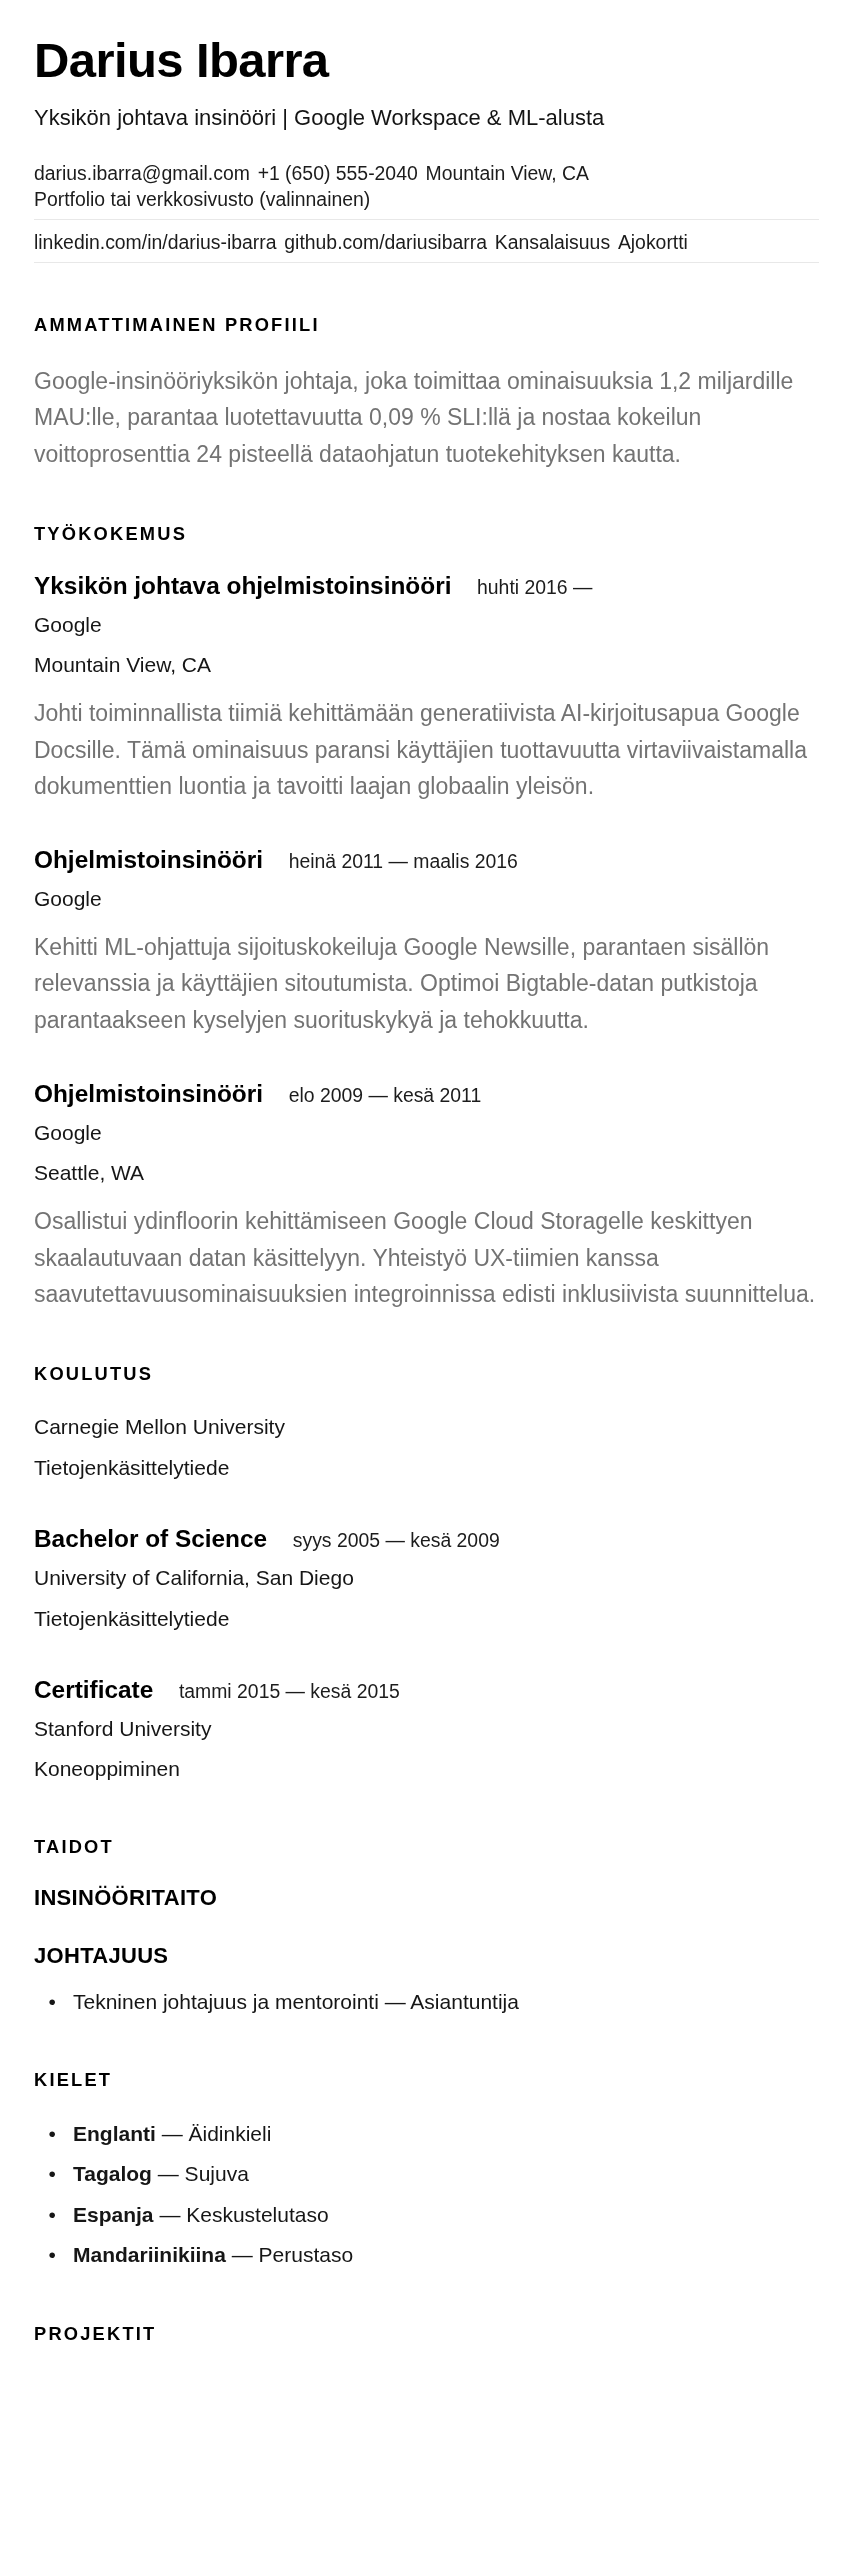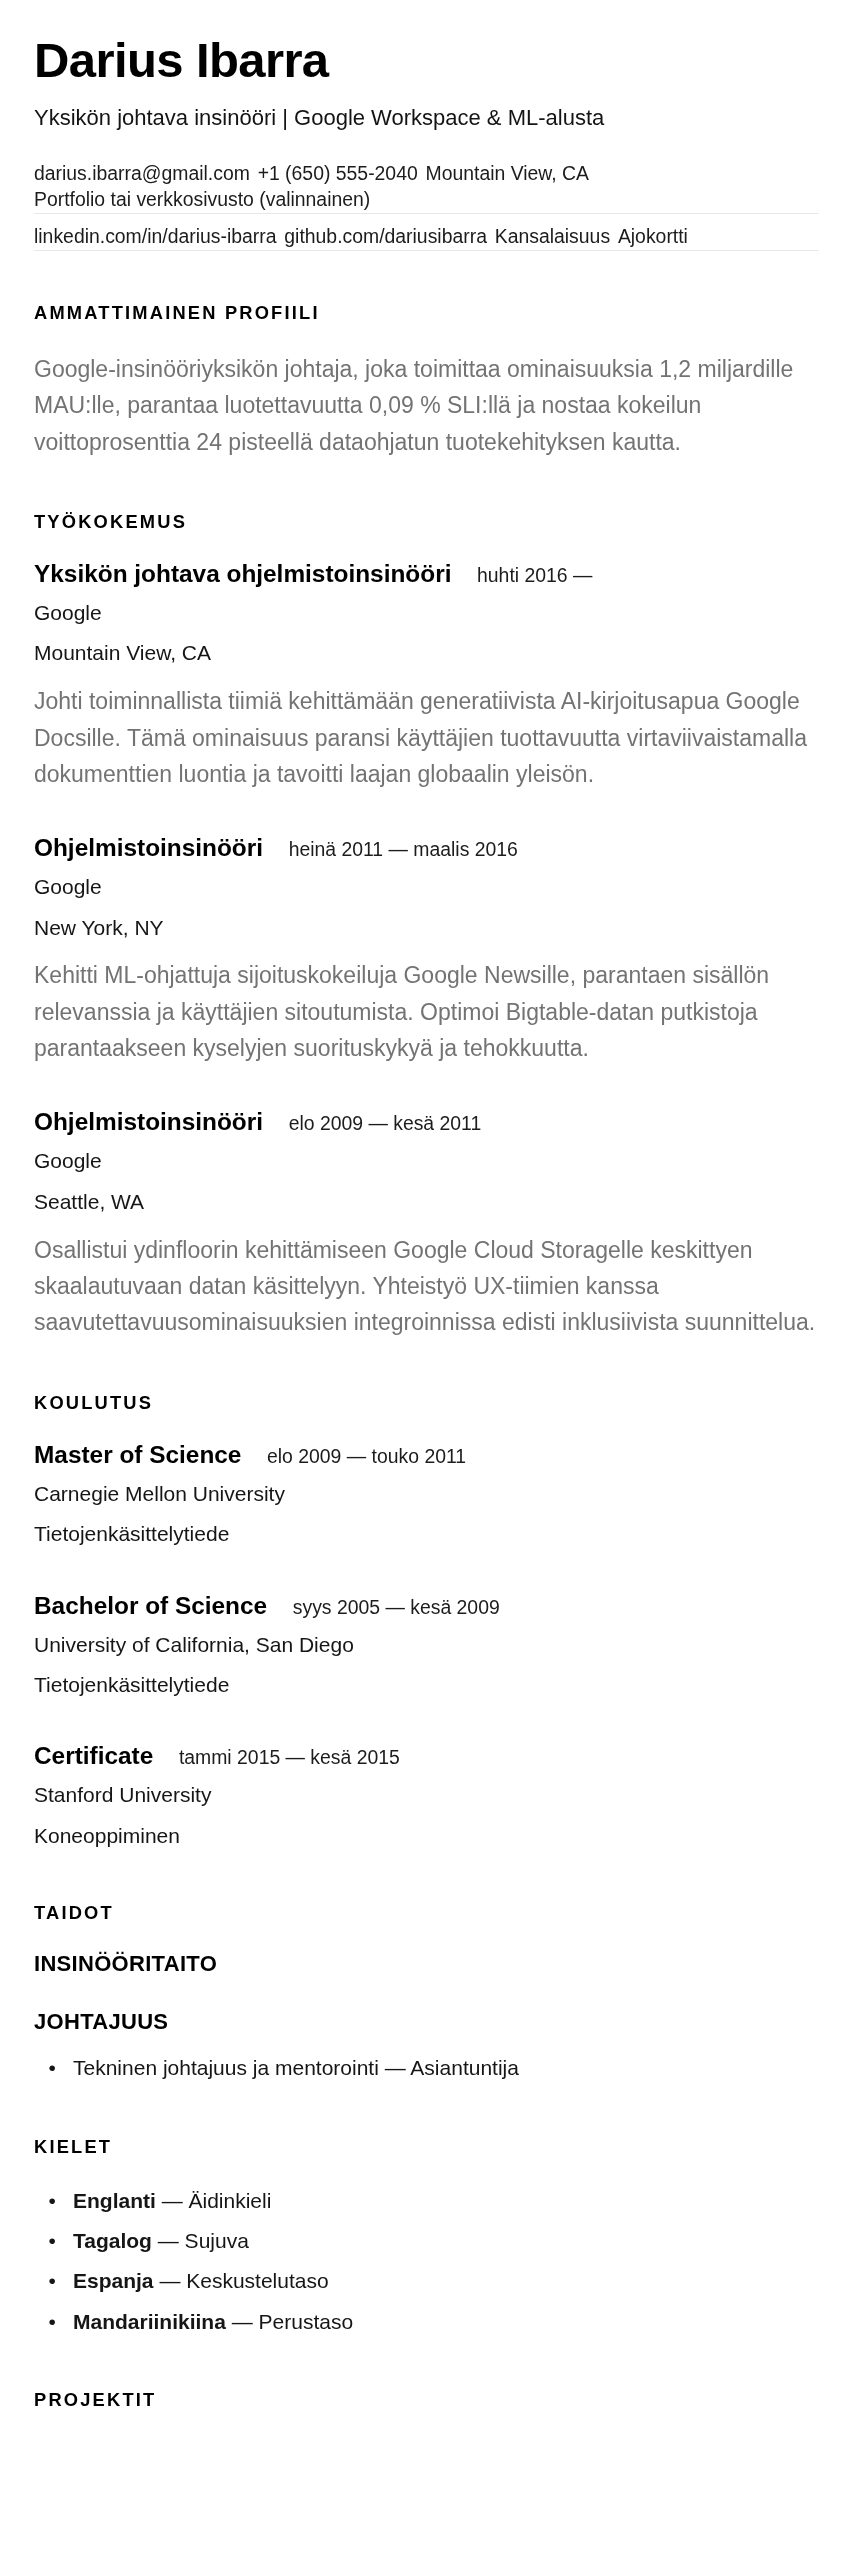--- a/index.html
+++ b/index.html
@@ -17,21 +17,21 @@
     overflow: hidden;
   }
 
   
   .name { font-size: 49px; font-weight: 700; letter-spacing: -0.6px; color: #000; }
   .subtitle { font-size: 22px; margin-top: 16.7px; color: #141414; }
   .contact-row {
     display: flex; flex-wrap: wrap; align-items: baseline;
     column-gap: 7.8px; row-gap: 3.3px;
     font-size: 19.4px; color: #1c1c1c;
-    padding: 11px 0 2px 0;
+    padding: 11px 0 8px 0;
     border-bottom: 1.1px solid #e8e8e8;
   }
   .contact-row.first { margin-top: 20px; }
   .contact-item { white-space: nowrap; }
 
   
   section { margin-top: 51px; }
   .section-heading {
     font-size: 18.3px; font-weight: 700; letter-spacing: 2.2px;
     color: #000; margin-bottom: 27px;
@@ -109,43 +109,38 @@
       <div class="entry-line">Mountain View, CA</div>
       <p class="body-text entry-desc">Johti toiminnallista tiimiä kehittämään generatiivista AI-kirjoitusapua Google Docsille. Tämä ominaisuus paransi käyttäjien tuottavuutta virtaviivaistamalla dokumenttien luontia ja tavoitti laajan globaalin yleisön.</p>
     </div>
 
     <div class="entry">
       <div class="entry-title-row">
         <span class="entry-title">Ohjelmistoinsinööri</span>
         <span class="entry-date">heinä 2011 — maalis 2016</span>
       </div>
       <div class="entry-line">Google</div>
-      <div class="entry-line">New York, NY</div>
       <p class="body-text entry-desc">Kehitti ML-ohjattuja sijoituskokeiluja Google Newsille, parantaen sisällön relevanssia ja käyttäjien sitoutumista. Optimoi Bigtable-datan putkistoja parantaakseen kyselyjen suorituskykyä ja tehokkuutta.</p>
     </div>
 
     <div class="entry">
       <div class="entry-title-row">
         <span class="entry-title">Ohjelmistoinsinööri</span>
         <span class="entry-date">elo 2009 — kesä 2011</span>
       </div>
       <div class="entry-line">Google</div>
       <div class="entry-line">Seattle, WA</div>
       <p class="body-text entry-desc">Osallistui ydinfloorin kehittämiseen Google Cloud Storagelle keskittyen skaalautuvaan datan käsittelyyn. Yhteistyö UX-tiimien kanssa saavutettavuusominaisuuksien integroinnissa edisti inklusiivista suunnittelua.</p>
     </div>
   </section>
 
   <section>
     <h2 class="section-heading">KOULUTUS</h2>
 
     <div class="entry">
-      <div class="entry-title-row">
-        <span class="entry-title">Master of Science</span>
-        <span class="entry-date">elo 2009 — touko 2011</span>
-      </div>
       <div class="entry-line">Carnegie Mellon University</div>
       <div class="entry-line">Tietojenkäsittelytiede</div>
     </div>
 
     <div class="entry">
       <div class="entry-title-row">
         <span class="entry-title">Bachelor of Science</span>
         <span class="entry-date">syys 2005 — kesä 2009</span>
       </div>
       <div class="entry-line">University of California, San Diego</div>

